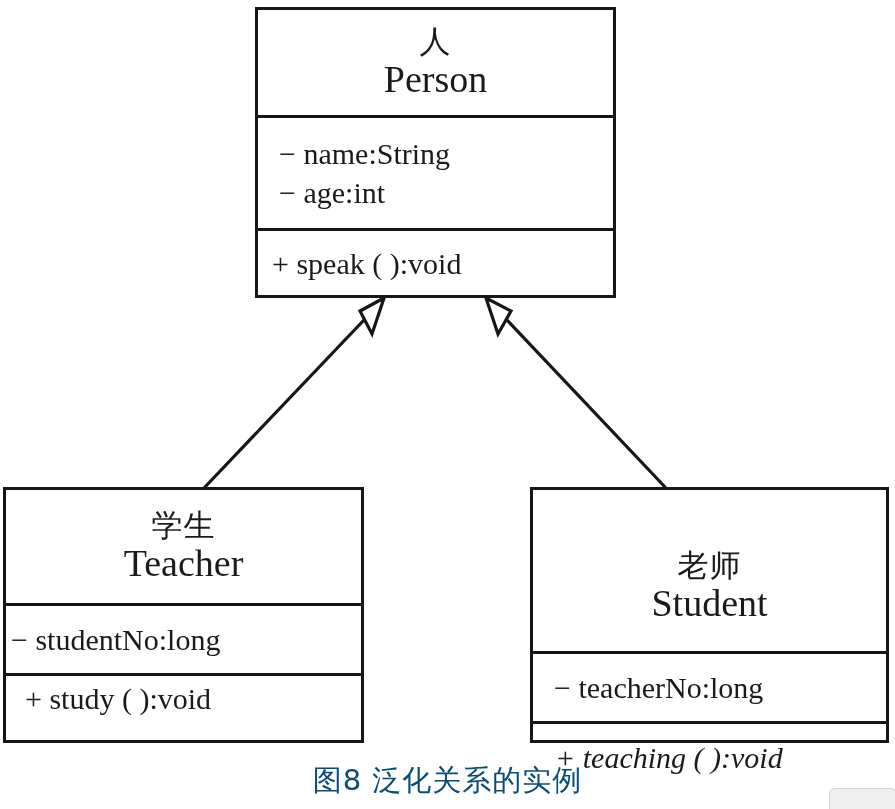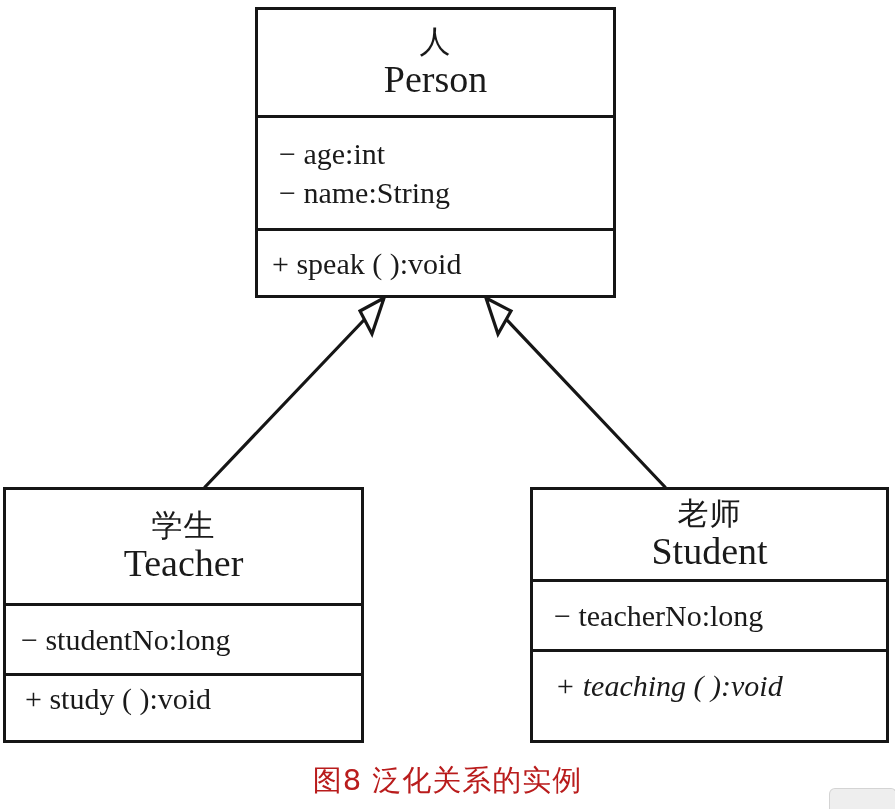--- a/index.html
+++ b/index.html
@@ -93,44 +93,44 @@
   #class-person .attrs-compartment   { height: 113px; padding-left: 21px; }
   #class-person .methods-compartment { height: 67px;  padding-left: 14px; }
 
   #class-student {
     left: 3px;
     top: 487px;
     width: 361px;
     height: 256px;
   }
   #class-student .name-compartment    { height: 113px; text-align: right; }
-  #class-student .attrs-compartment   { height: 70px; padding-left: 15px; }
+  #class-student .attrs-compartment   { height: 70px; padding-left: 5px; }
   #class-student .methods-compartment { height: 48px; padding-left: 19px; }
 
   #class-teacher {
     left: 530px;
     top: 487px;
     width: 359px;
     height: 256px;
   }
-  #class-teacher .name-compartment    { height: 89px; }
+  #class-teacher .name-compartment    { height: 129px; margin-top: 32px; }
   #class-teacher .attrs-compartment   { height: 70px; padding-left: 21px; }
   #class-teacher .methods-compartment { height: 70px; padding-left: 22px; font-style: italic; }
 
   
   #figure-caption {
     position: absolute;
     left: 0;
     top: 761px;
     width: 895px;
     text-align: center;
     font-family: "DejaVu Sans", "Liberation Sans", sans-serif;
     font-size: 29px;
     letter-spacing: 1px;
-    color: #b91c1c;
+    color: #0c4a6e;
     z-index: 3;
   }
 
   
   #ui-panel-fragment {
     position: absolute;
     left: 829px;
     top: 788px;
     width: 66px;
     height: 21px;
@@ -159,22 +159,22 @@
       <polygon points="486,298 511,311 498,334" fill="#ffffff" stroke="#161616" stroke-width="3.2" stroke-linejoin="miter"></polygon>
     </g>
   </svg>
 
   <div class="uml-class" id="class-person">
     <div class="compartment name-compartment">
       <div class="class-name-cn">人</div>
       <div class="class-name-en">Person</div>
     </div>
     <div class="compartment members-compartment attrs-compartment divided">
+      <div class="member-line">− name:String</div>
       <div class="member-line">− age:int</div>
-      <div class="member-line">− name:String</div>
     </div>
     <div class="compartment members-compartment methods-compartment divided">
       <div class="member-line">+ speak ( ):void</div>
     </div>
   </div>
 
   <div class="uml-class" id="class-student">
     <div class="compartment name-compartment">
       <div class="class-name-cn">学生</div>
       <div class="class-name-en">Teacher</div>

